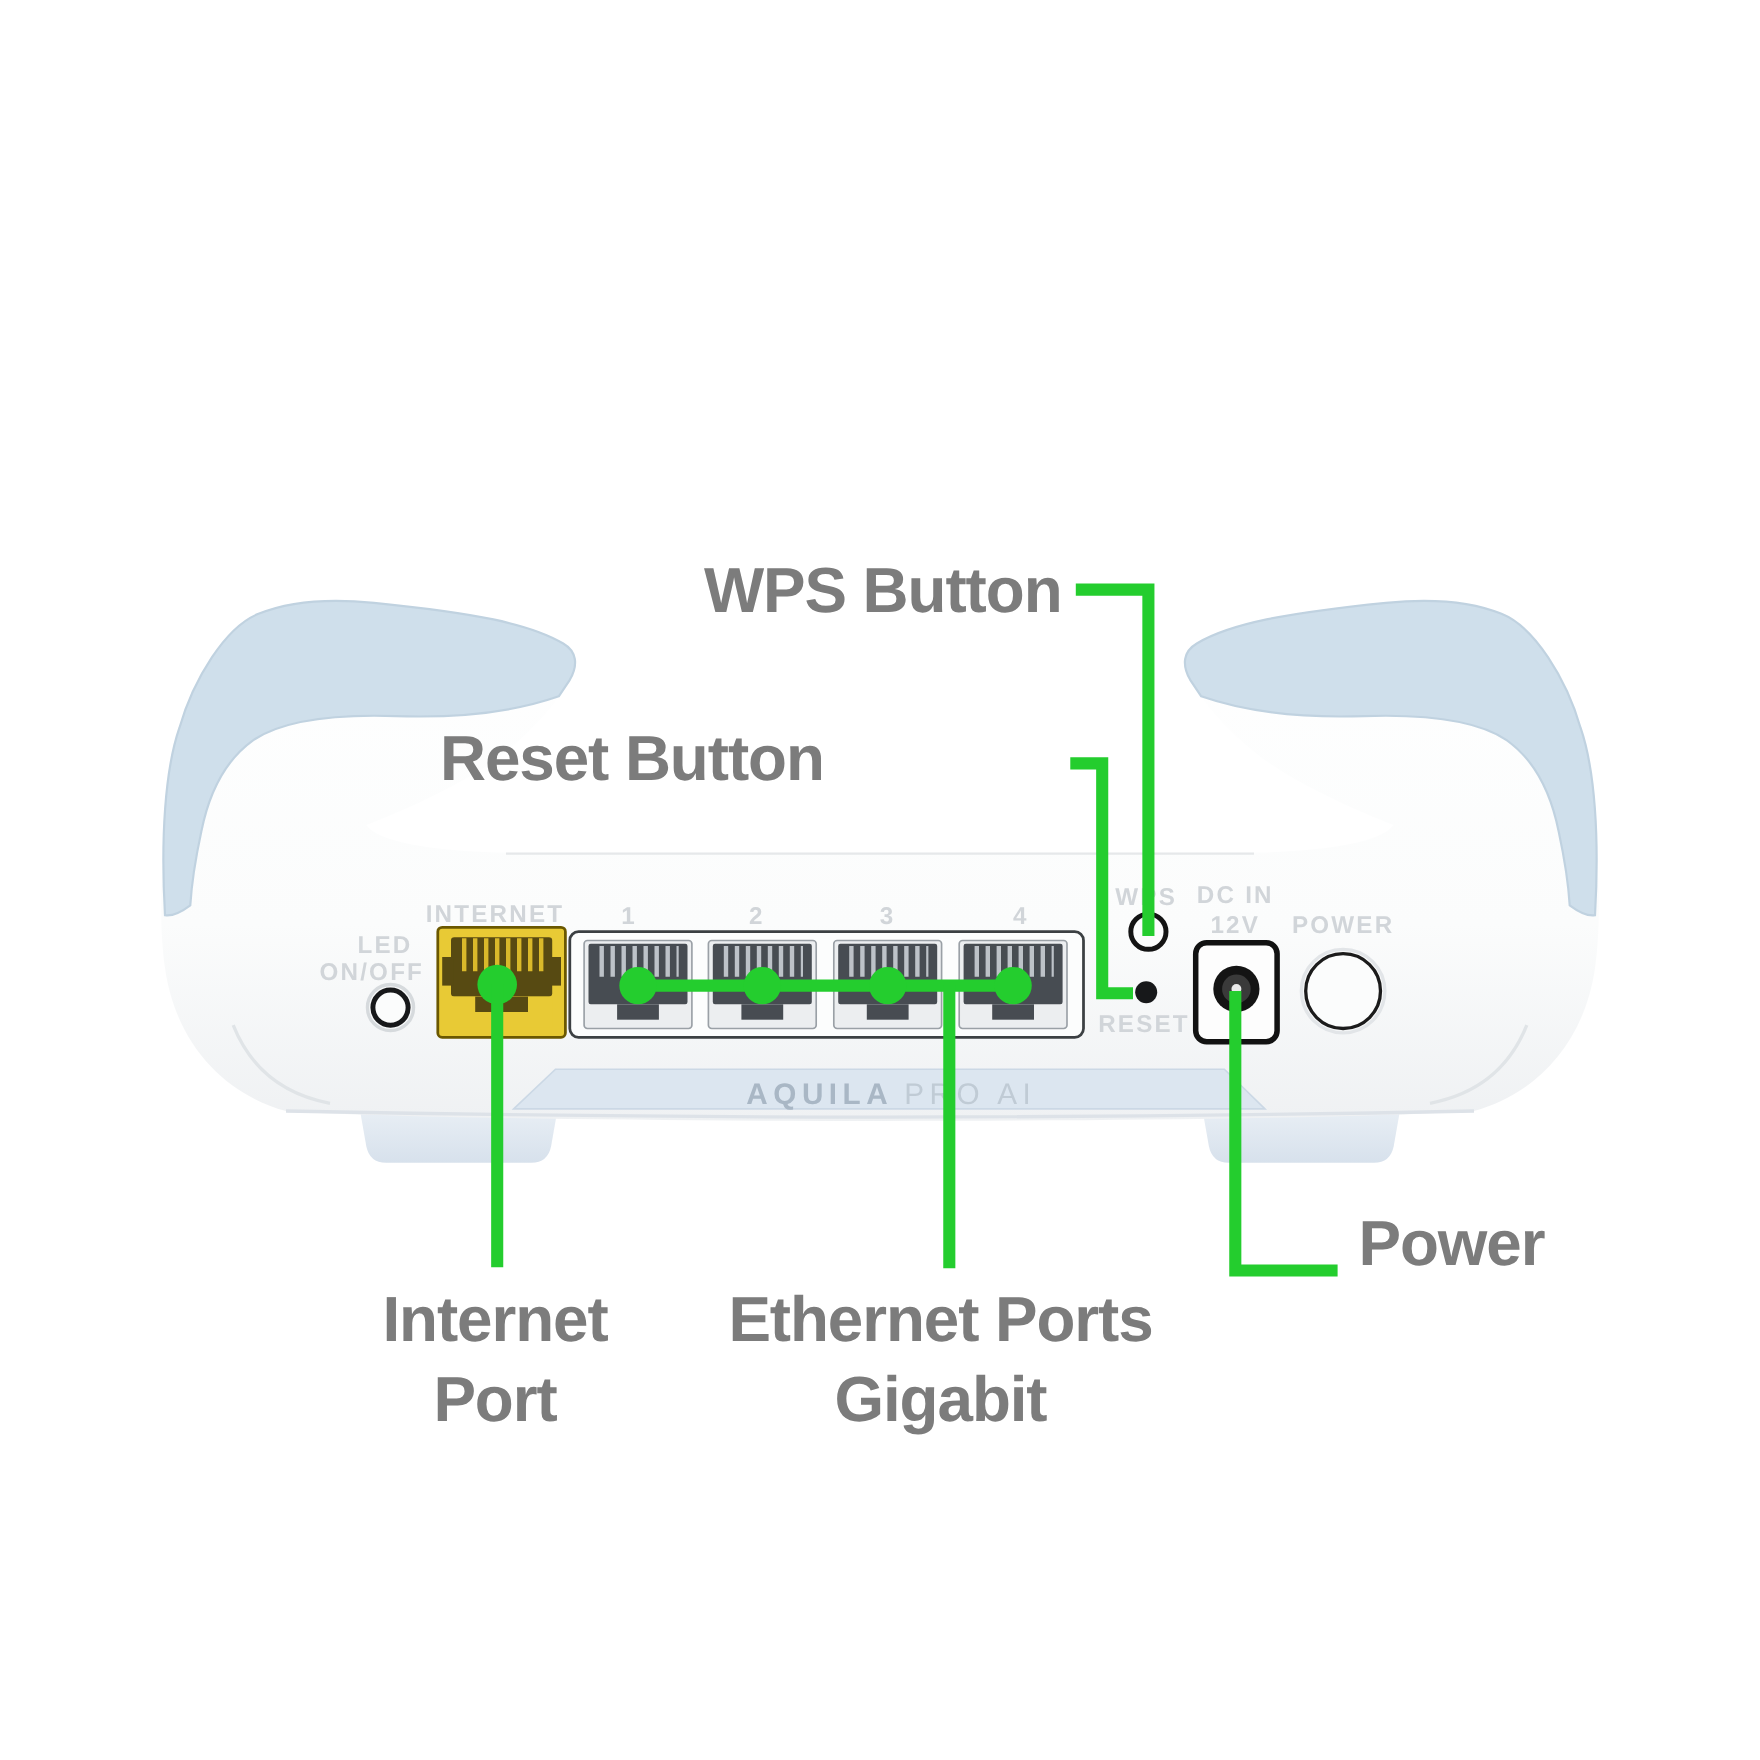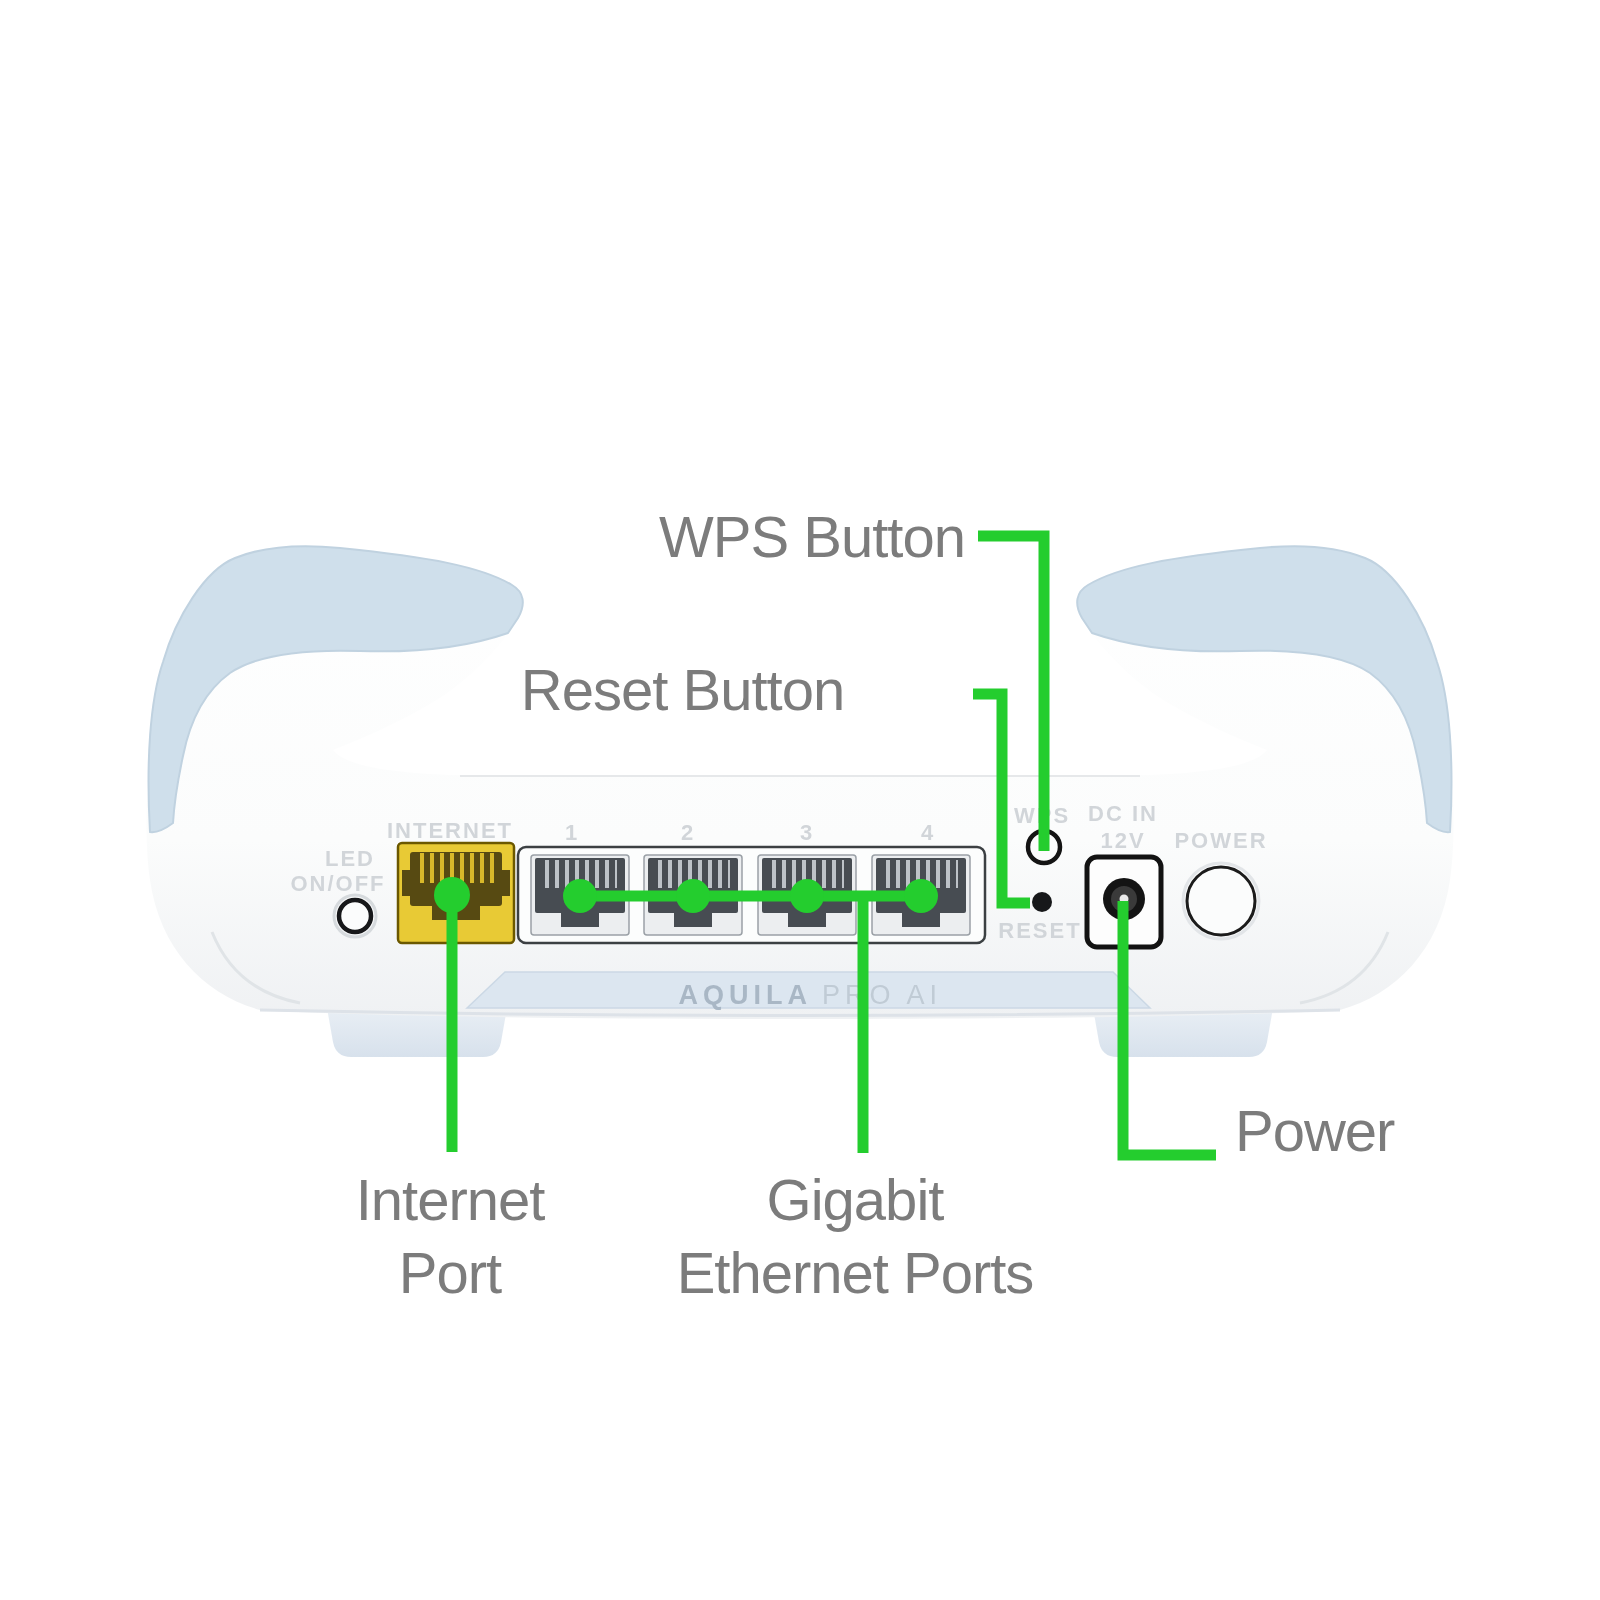--- a/index.html
+++ b/index.html
@@ -2,24 +2,24 @@
 <html><head>
 <meta charset="utf-8">
 <style>
   html,body{margin:0;padding:0;background:#ffffff;}
   body{width:1600px;height:1600px;position:relative;overflow:hidden;
        font-family:"Liberation Sans", sans-serif;}
   .stage{position:absolute;left:0;top:0;width:1600px;height:1600px;}
   svg.stage{display:block;}
 
   
-  .callout{position:absolute;color:#7c7c7c;font-weight:normal;font-size:58px;
+  .callout{position:absolute;color:#7c7c7c;font-weight:bold;font-size:58px;
            letter-spacing:-1px;line-height:73px;white-space:nowrap;}
   .co-wps   {left:400px;top:500px;width:565px;text-align:right;}
-  .co-reset {left:400px;top:653px;width:565px;text-align:center;}
+  .co-reset {left:400px;top:653px;width:565px;text-align:left;}
   .co-internet{left:250px;top:1163px;width:400px;text-align:center;}
   .co-gigabit {left:605px;top:1163px;width:500px;text-align:center;}
   .co-power   {left:1235px;top:1094px;width:360px;text-align:left;}
 
   
   .engraved{font-weight:bold;fill:#d1d5d9;font-size:22px;letter-spacing:2px;}
   .brand-a {fill:#a9b7c5;font-size:27px;letter-spacing:5px;font-weight:bold;}
   .brand-b {fill:#c0cbd5;font-size:27px;letter-spacing:5px;font-weight:normal;}
 
   .green-line{stroke:#24cd2e;stroke-width:11;fill:none;stroke-linecap:butt;stroke-linejoin:miter;}
@@ -188,19 +188,19 @@
 <div class="callout co-wps">WPS Button</div>
 
 <div class="callout co-reset">Reset Button</div>
 
 <div class="callout co-internet">
   <div>Internet</div>
   <div>Port</div>
 </div>
 
 <div class="callout co-gigabit">
+  <div>Ethernet Ports</div>
   <div>Gigabit</div>
-  <div>Ethernet Ports</div>
 </div>
 
 <div class="callout co-power">
   <div>Power</div>
 </div>
 
 </body></html>

